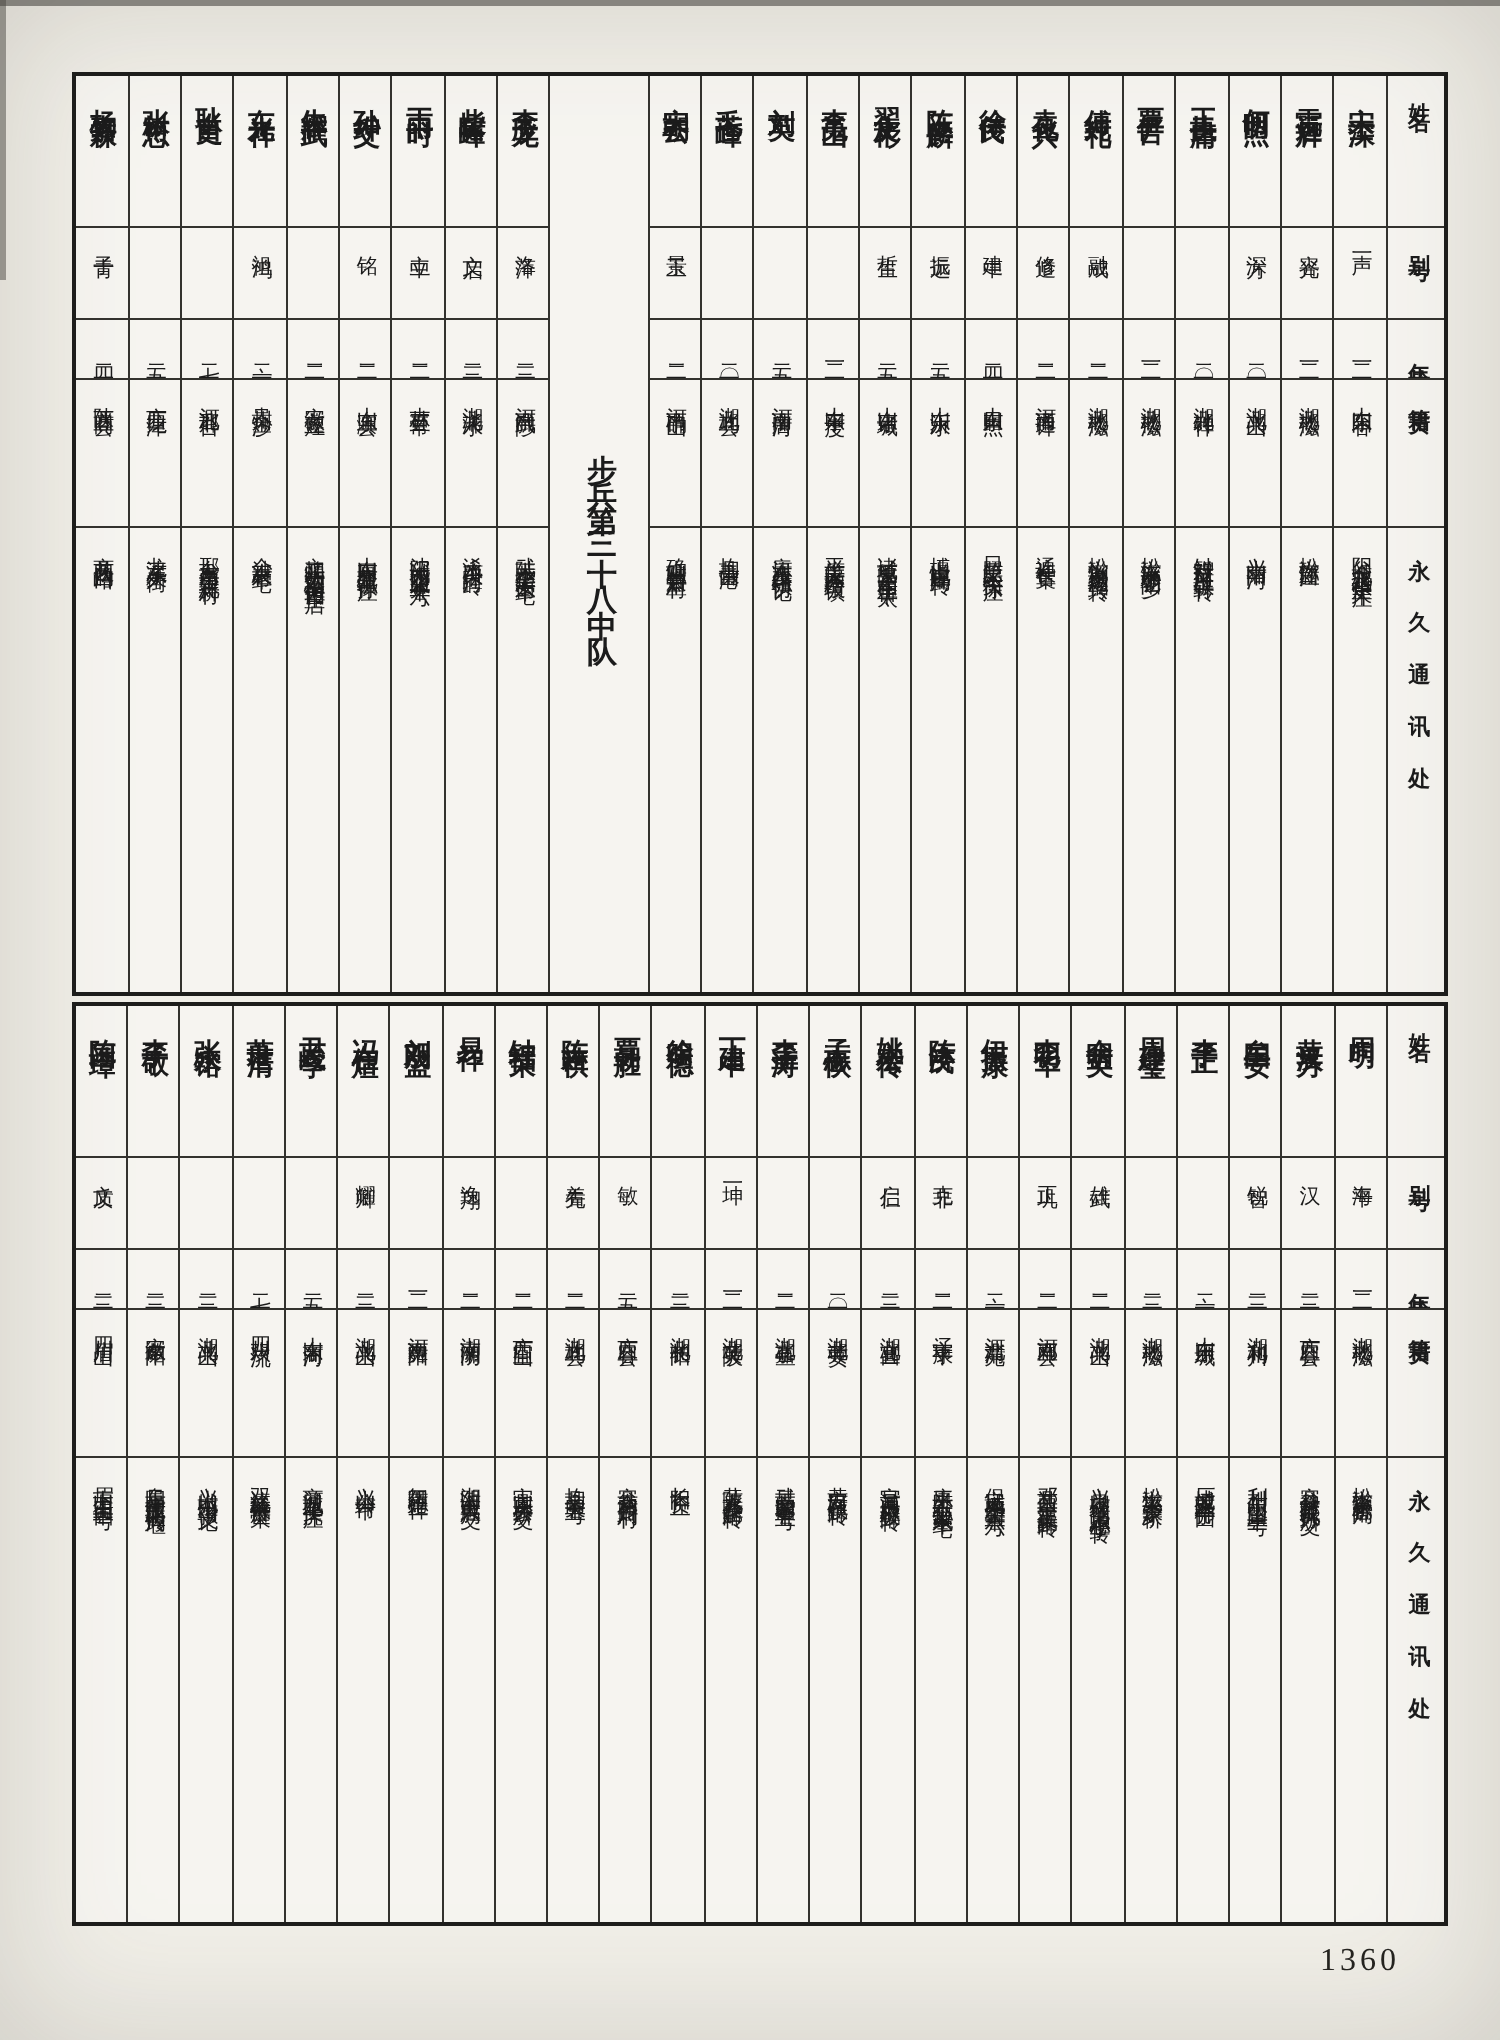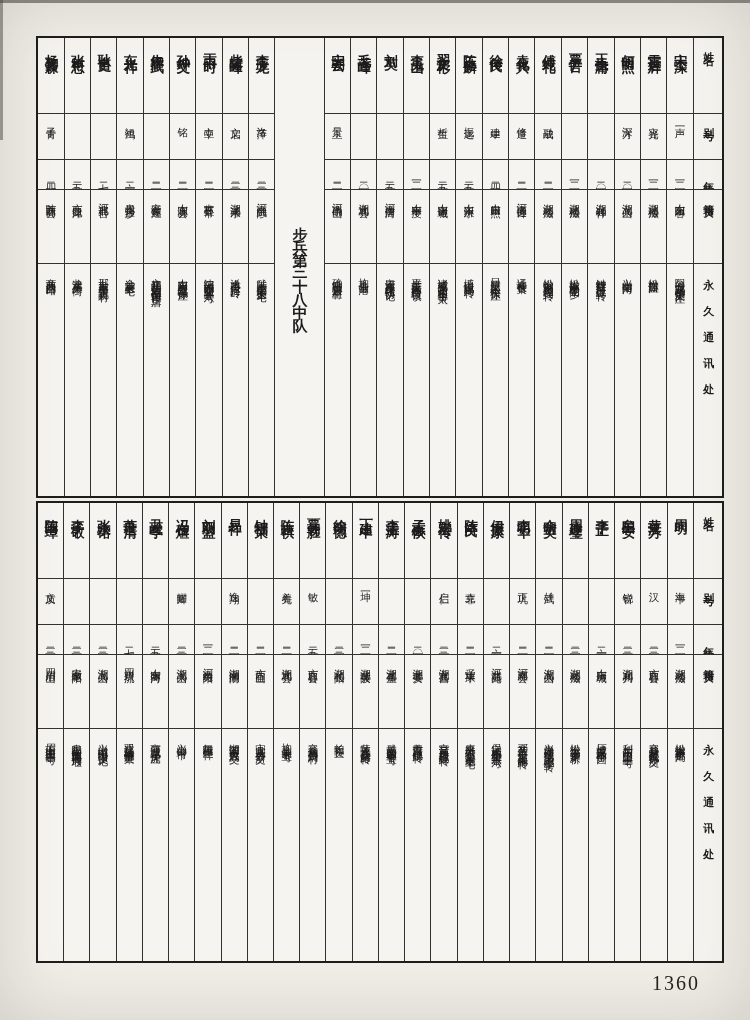--- a/index.html
+++ b/index.html
@@ -44,21 +44,21 @@
     max-height:100%;
   }
   .name .vtext{font-size:13.5px;font-weight:bold;letter-spacing:3px;line-height:1.1}
   .r-age .vtext{letter-spacing:1px}
   .header-col .vtext{font-size:11px;font-weight:bold;letter-spacing:3px}
   .header-col .spread .vtext{letter-spacing:26px}
   .title-col .vtext{font-size:15px;font-weight:bold;letter-spacing:13px;line-height:1}
 
   .page-number{
     position:absolute;top:972px;right:50px;
-    font-size:20px;letter-spacing:2px;color:#24231f;
+    font-size:16px;letter-spacing:2px;color:#24231f;
   }
 </style>
 </head>
 <body>
 
 <div class="edge-top"></div>
 <div class="edge-left"></div>
 
 <div class="tables">
   <div class="section" id="section-0">

